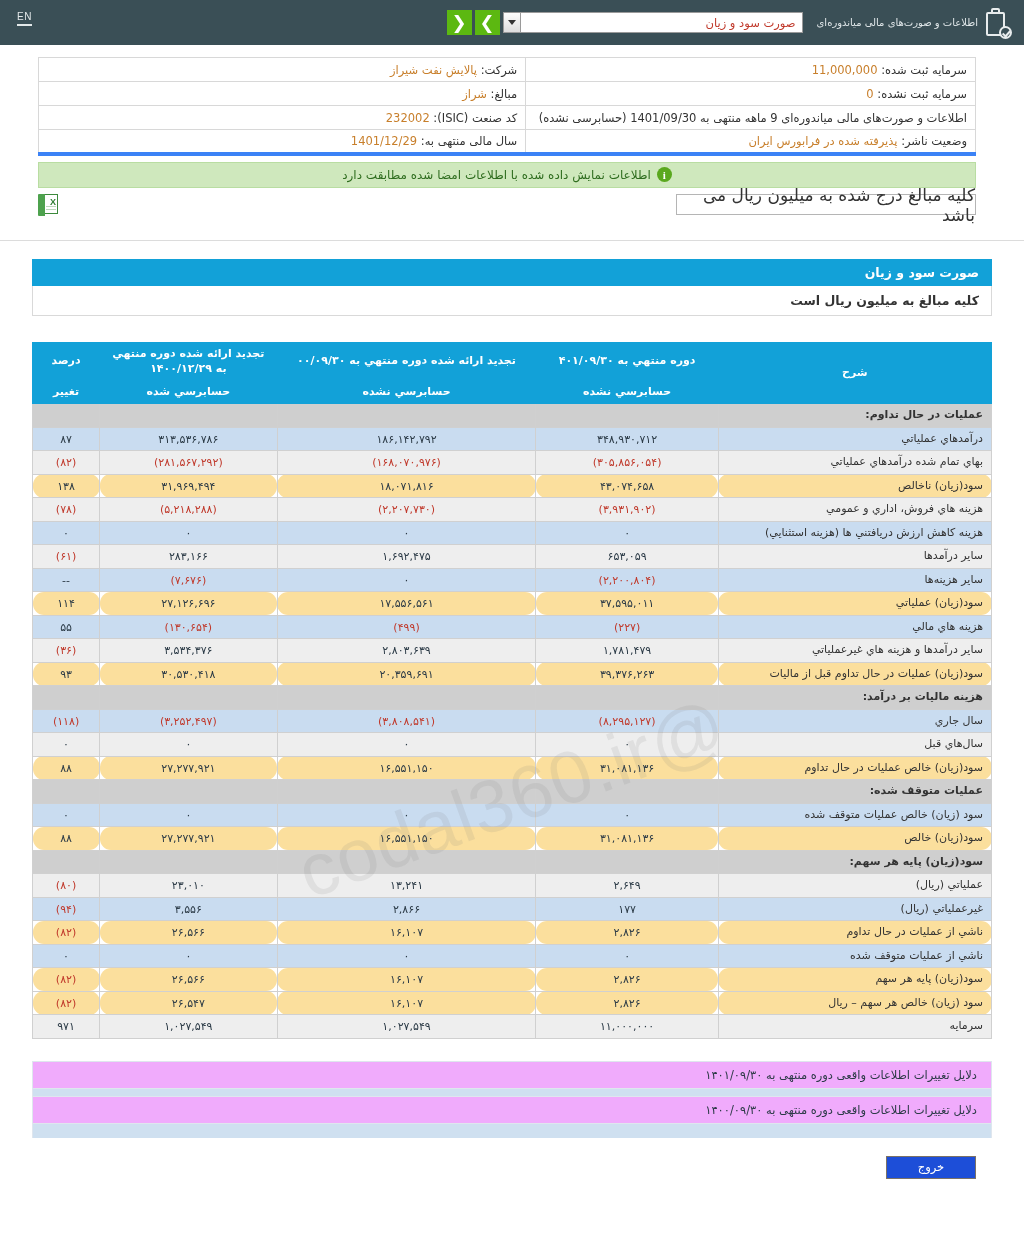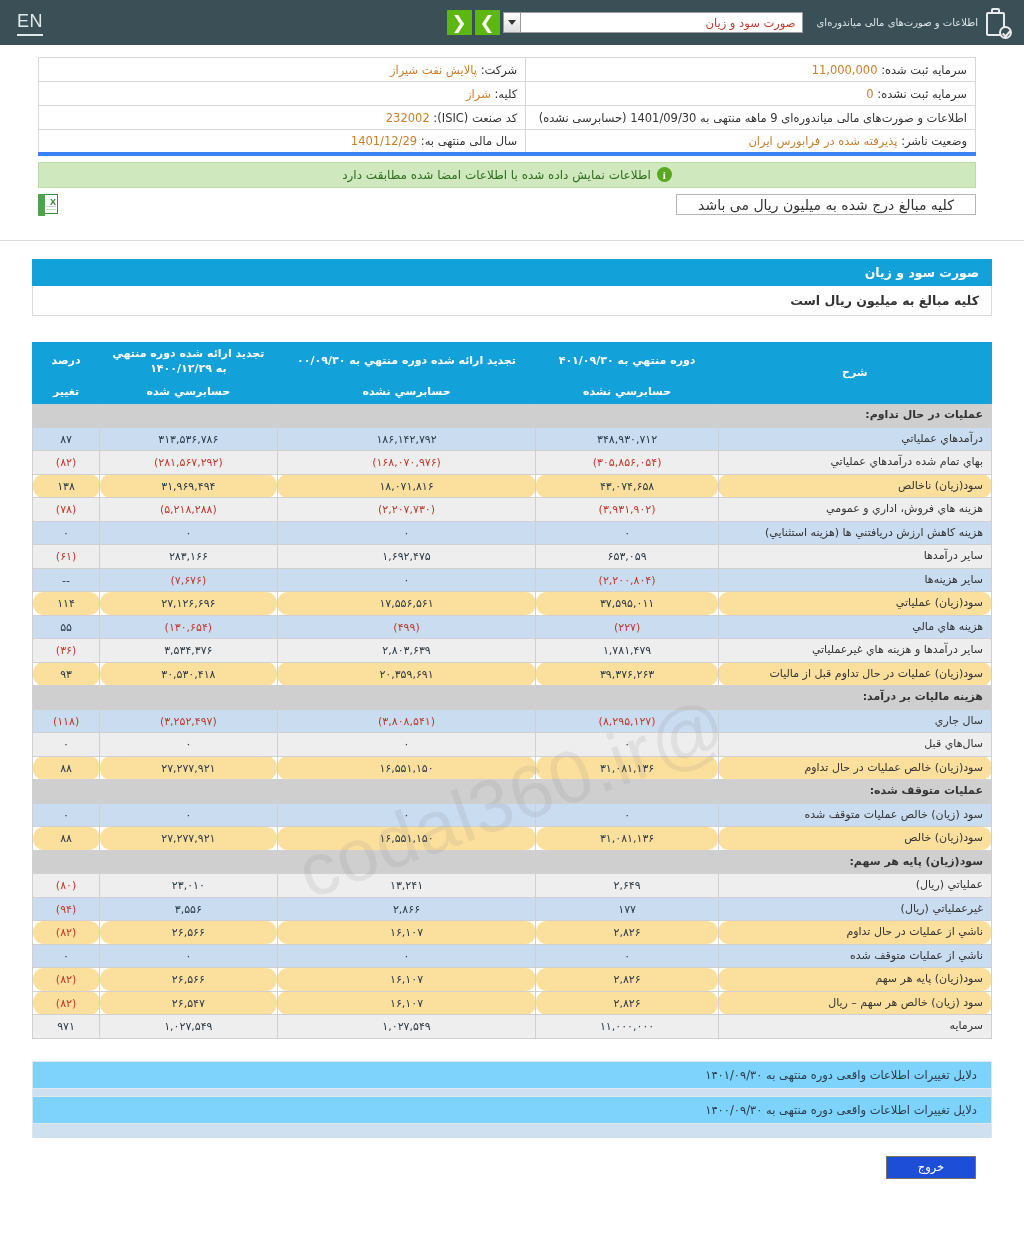--- a/index.html
+++ b/index.html
@@ -110,21 +110,21 @@
     cursor: pointer;
     flex: 0 0 auto;
   }
   .navbtn span {
     color: #fff; font-size: 18px; line-height: 1; font-weight: bold;
   }
   .en-btn {
     position: absolute;
     left: 17px; top: 11px;
     color: #e3e9ea;
-    font-size: 18px;
+    font-size: 10px;
     letter-spacing: .5px;
     padding-bottom: 2px;
     border-bottom: 2px solid #e3e9ea;
     cursor: pointer;
     font-family: "Liberation Sans", sans-serif;
   }
 
   
   .page { padding: 0 0 0 0; }
 
@@ -176,21 +176,21 @@
     margin: 6px 48px 0 38px;
     display: flex;
     align-items: center;
     justify-content: space-between;
   }
   .subnote-box {
     width: 300px;
     height: 21px;
     border: 1px solid #b5b5b5;
     background: #fff;
-    font-size: 14px;
+    font-size: 17px;
     color: #333;
     display: flex;
     align-items: center;
     justify-content: center;
   }
   .xls-icon {
     width: 20px; height: 22px;
     position: relative;
   }
   .xls-icon .sheet {
@@ -289,21 +289,21 @@
   tr.blue td { background: #c9dcf0; }
   tr.grey td { background: #eeeeee; }
   tr.gold td { background: #fbdf9d; border-radius: 11px; }
   tr.gold td.row-label { color: #333; }
   tr.final td { border-top: 1px solid #e8b4ae; }
 
   
   .links-wrap { padding: 22px 32px 0 32px; }
   .link-row {
     border: 1px solid #dfe6ee;
-    background: #7dd3fc;
+    background: #f0abfc;
     height: 28px;
     display: flex;
     align-items: center;
     justify-content: flex-start;
     padding: 0 14px;
     font-size: 11.5px;
     color: #2b3a46;
     cursor: pointer;
   }
   .link-gap { height: 7px; background: #cfe0f0; border-left: 1px solid #dfe6ee; border-right: 1px solid #dfe6ee;}
@@ -375,21 +375,21 @@
             <span class="lbl">شرکت:</span>
             <span class="val-orange">پالایش نفت شیراز</span>
           </td>
         </tr>
         <tr>
           <td>
             <span class="lbl">سرمایه ثبت نشده:</span>
             <span class="val-orange">0</span>
           </td>
           <td>
-            <span class="lbl">کلیه:</span>
+            <span class="lbl">مبالغ:</span>
             <span class="val-orange">شراز</span>
           </td>
         </tr>
         <tr>
           <td>
             <span class="val-plain">اطلاعات و صورت‌های مالی میاندوره‌ای  9 ماهه منتهی به 1401/09/30 (حسابرسی نشده)</span>
           </td>
           <td>
             <span class="lbl">کد صنعت (ISIC):</span>
             <span class="val-orange">232002</span>

